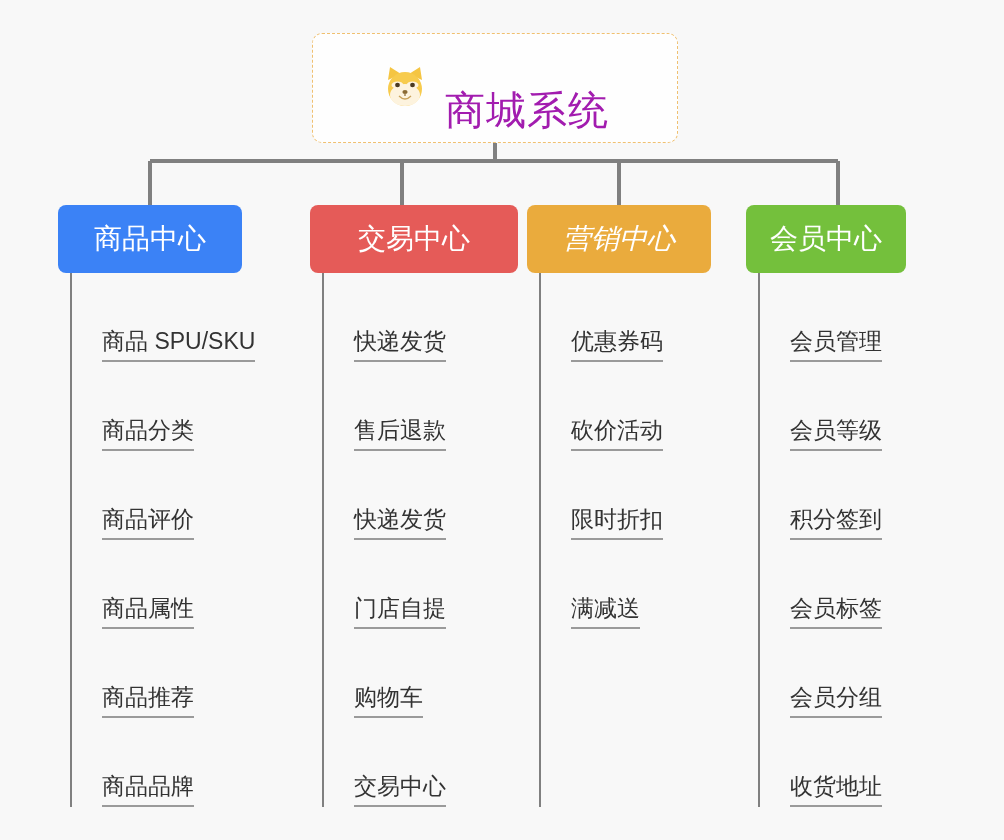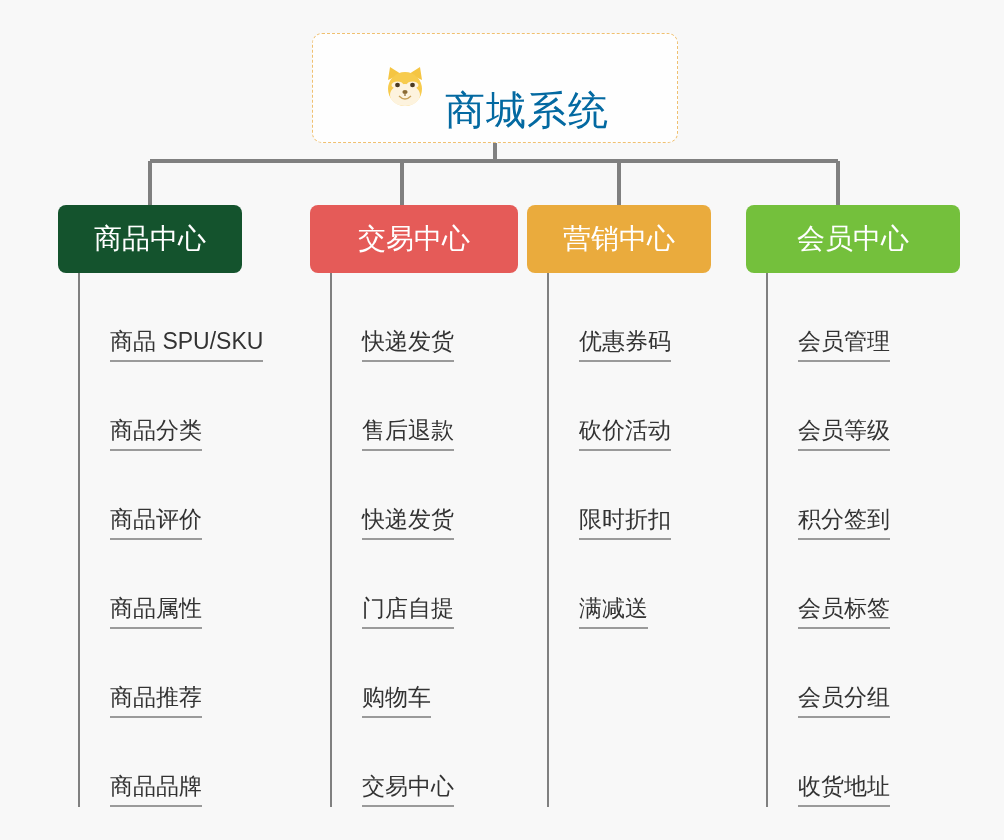--- a/index.html
+++ b/index.html
@@ -73,29 +73,28 @@
   }
   .category-label {
     font-size: 28px;
     color: #ffffff;
     white-space: nowrap;
     line-height: 1;
   }
 
   .cat-0 { left: 58px;  width: 184px; }
   .cat-1 { left: 310px; width: 208px; }
-  .cat-2 { left: 527px; width: 184px; }
-  .cat-3 { left: 746px; width: 214px; }
+  .cat-2 { left: 527px; width: 184px; font-style: italic; }
+  .cat-3 { left: 746px; width: 160px; }
 
   
   .leaf-column {
     position: absolute;
     top: 273px;
     width: 230px;
-    margin-left: 8px;
   }
   .col-0 { left: 70px; }
   .col-1 { left: 322px; }
   .col-2 { left: 539px; }
   .col-3 { left: 758px; }
 
   
   .leaf-spine {
     position: absolute;
     left: 0;
@@ -156,24 +155,24 @@
 
         <ellipse cx="16.5" cy="21" rx="2.4" ry="2.2" fill="#4a3a22"></ellipse>
         <ellipse cx="31.5" cy="21" rx="2.4" ry="2.2" fill="#4a3a22"></ellipse>
 
         <ellipse cx="24" cy="28" rx="2.6" ry="2" fill="#8a6a33"></ellipse>
 
         <path d="M24 30 L24 32" stroke="#8a6a33" stroke-width="1.2" fill="none"></path>
         <path d="M18 32 q6 6 12 0" stroke="#c9a25a" stroke-width="1.3" fill="none"></path>
       </svg>
     </span>
-    <span class="root-title" style="color: #0369a1; margin-top: 44px;">商城系统</span>
-  </div>
-
-  <div class="category cat-0" style="background: #14532d;">
+    <span class="root-title" style="color: #a21caf; margin-top: 44px;">商城系统</span>
+  </div>
+
+  <div class="category cat-0" style="background: #3b82f6;">
     <span class="category-label">商品中心</span>
   </div>
   <div class="category cat-1" style="background: rgb(229, 91, 88);">
     <span class="category-label">交易中心</span>
   </div>
   <div class="category cat-2" style="background: rgb(234, 171, 61);">
     <span class="category-label">营销中心</span>
   </div>
   <div class="category cat-3" style="background: rgb(116, 192, 60);">
     <span class="category-label">会员中心</span>

